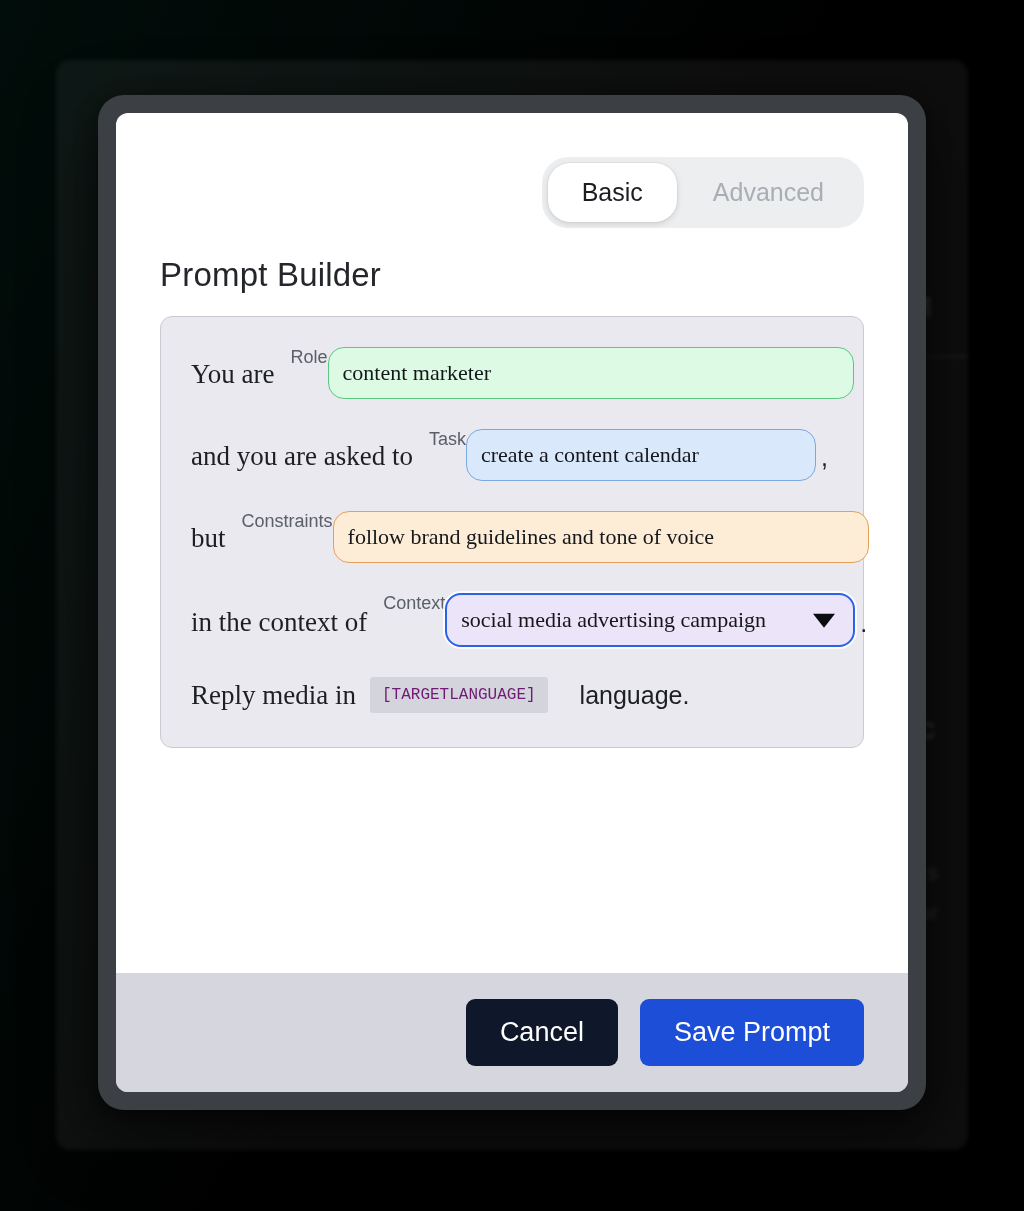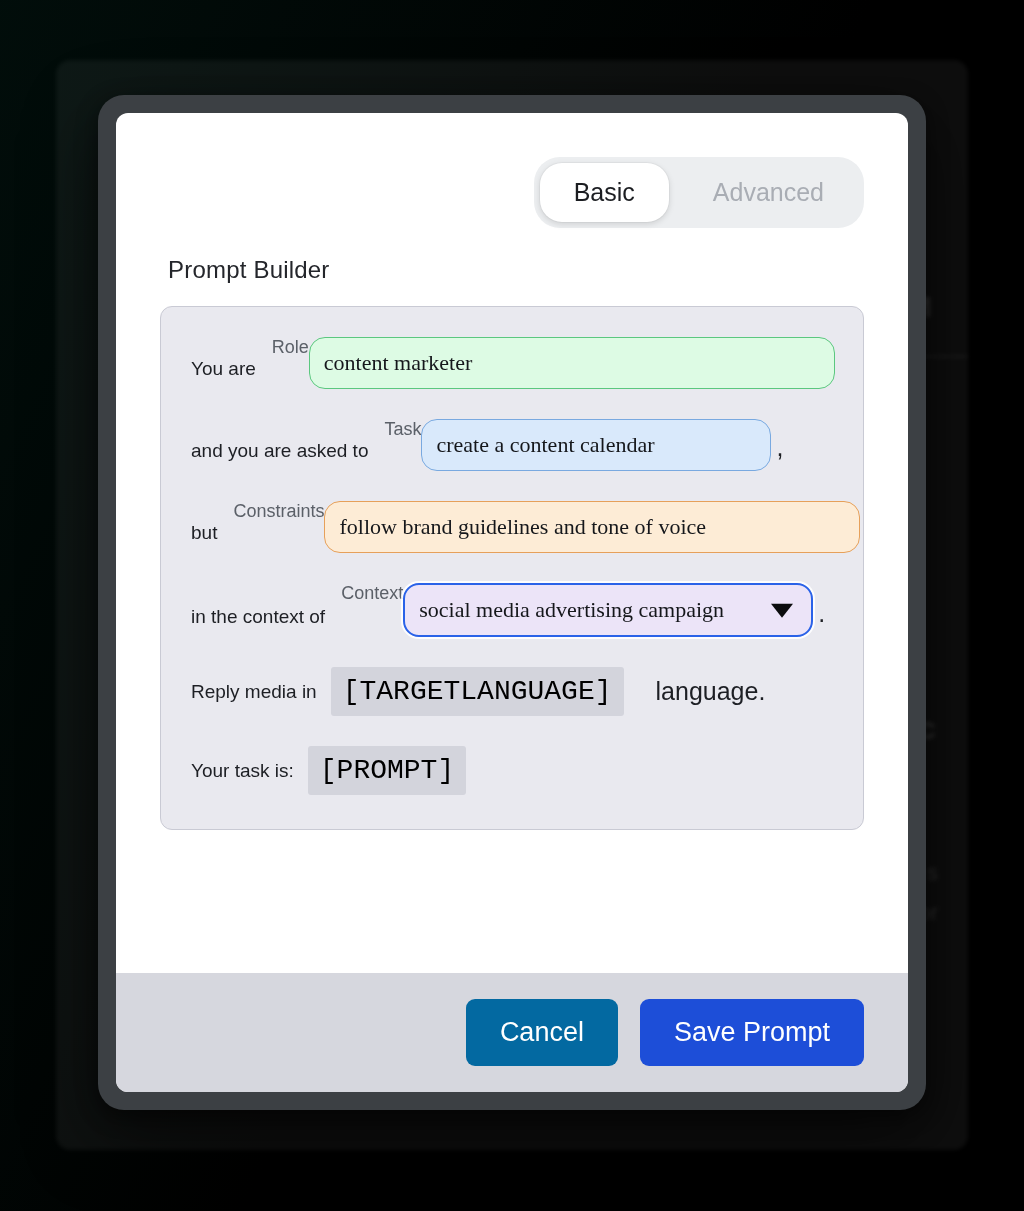--- a/index.html
+++ b/index.html
@@ -93,21 +93,21 @@
   
   .tabs-row {
     display: flex;
     justify-content: flex-end;
   }
   .tabs {
     display: inline-flex;
     background: #eceef0;
     border-radius: 26px;
     padding: 6px;
-    gap: 10px;
+    gap: 2px;
   }
   .tab {
     font-size: 25px;
     line-height: 1;
     padding: 17px 34px;
     border-radius: 22px;
     color: #a9adb4;
     background: transparent;
     border: none;
     font-family: "Liberation Sans", sans-serif;
@@ -116,49 +116,49 @@
   }
   .tab.active {
     background: #ffffff;
     color: #1b1d21;
     box-shadow: 0 2px 6px rgba(0,0,0,0.13), 0 0 0 1px rgba(0,0,0,0.03);
   }
 
   
   .section-title {
     margin-top: 28px;
-    font-size: 24px;
+    font-size: 33px;
     color: #24262b;
     letter-spacing: .2px;
-    margin-left: 8px;
   }
 
   
   .builder {
     margin-top: 22px;
     background: #e9e9ef;
     border: 1px solid #c9cad4;
     border-radius: 12px;
     padding: 30px 30px 34px 30px;
   }
 
   .line {
     display: flex;
     align-items: flex-end;
     margin-bottom: 30px;
     position: relative;
   }
   .line:last-child { margin-bottom: 0; }
 
   .lead {
-    font-size: 19px;
+    font-size: 27px;
     color: #1d1f24;
     white-space: nowrap;
     padding-bottom: 9px;
     margin-right: 12px;
+    font-family: Liberation Serif, serif;
   }
 
   .fieldwrap { position: relative; display: flex; flex-direction: row; }
 
   .flabel {
     font-size: 18px;
     color: #5b6068;
     margin-bottom: 5px;
     padding-left: 4px;
   }
@@ -216,23 +216,23 @@
 
   .punct {
     font-size: 25px;
     color: #1d1f24;
     padding-bottom: 9px;
     margin-left: 5px;
   }
 
   .token {
     font-family: "Liberation Mono", monospace;
-    font-size: 28px;
+    font-size: 16px;
     background: #d3d4dc;
-    color: #000000;
+    color: #701a75;
     padding: 9px 12px;
     border-radius: 3px;
     white-space: nowrap;
   }
 
   .line.plain { align-items: center; }
   .line.plain .lead { padding-bottom: 0; margin-right: 14px; }
   .line.plain .tail {
     font-size: 25px;
     color: #1d1f24;
@@ -252,21 +252,21 @@
   .btn {
     font-family: "Liberation Sans", sans-serif;
     font-size: 27px;
     line-height: 1;
     border: none;
     border-radius: 9px;
     padding: 20px 34px;
     cursor: pointer;
     white-space: nowrap;
   }
-  .btn-cancel { background: #0369a1; color: #ffffff; }
+  .btn-cancel { background: #0f172a; color: #ffffff; }
   .btn-save   { background: #1d4ed8; color: #ffffff; text-align: center; }
 </style>
 </head>
 <body>
 
 <div class="backdrop"></div>
 <div class="backdrop-tint"></div>
 
 <div class="bg-page">
   <div class="bg-rule"></div>
@@ -329,24 +329,20 @@
           </div>
           <span class="punct">.</span>
         </div>
 
         <div class="line plain">
           <span class="lead">Reply media in</span>
           <span class="token">[TARGETLANGUAGE]</span>
           <span class="tail">language.</span>
         </div>
 
-        <div class="line plain">
-          <span class="lead">Your task is:</span>
-          <span class="token">[PROMPT]</span>
-        </div>
 
       </div>
     </div>
 
     <div class="footer">
       <button class="btn btn-cancel">Cancel</button>
       <button class="btn btn-save">Save Prompt</button>
     </div>
 
   </div>

